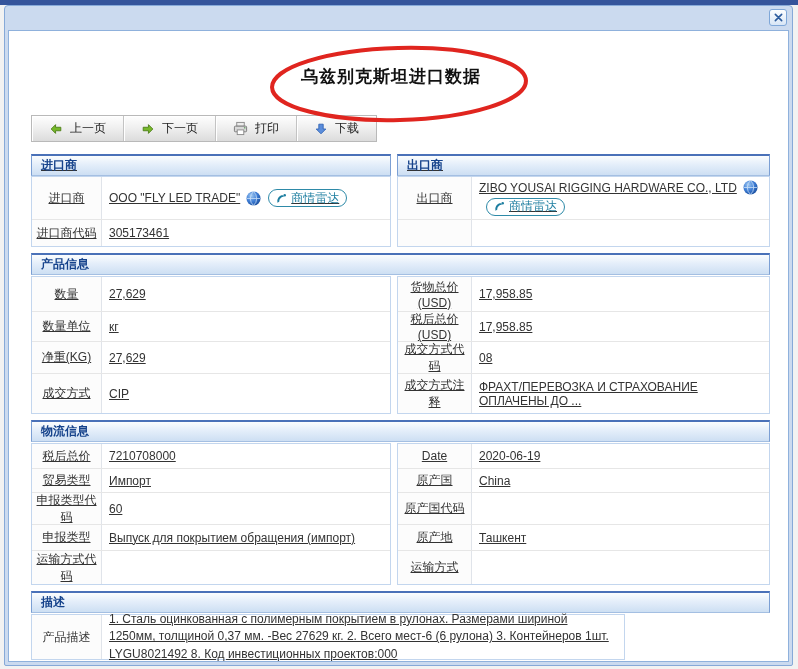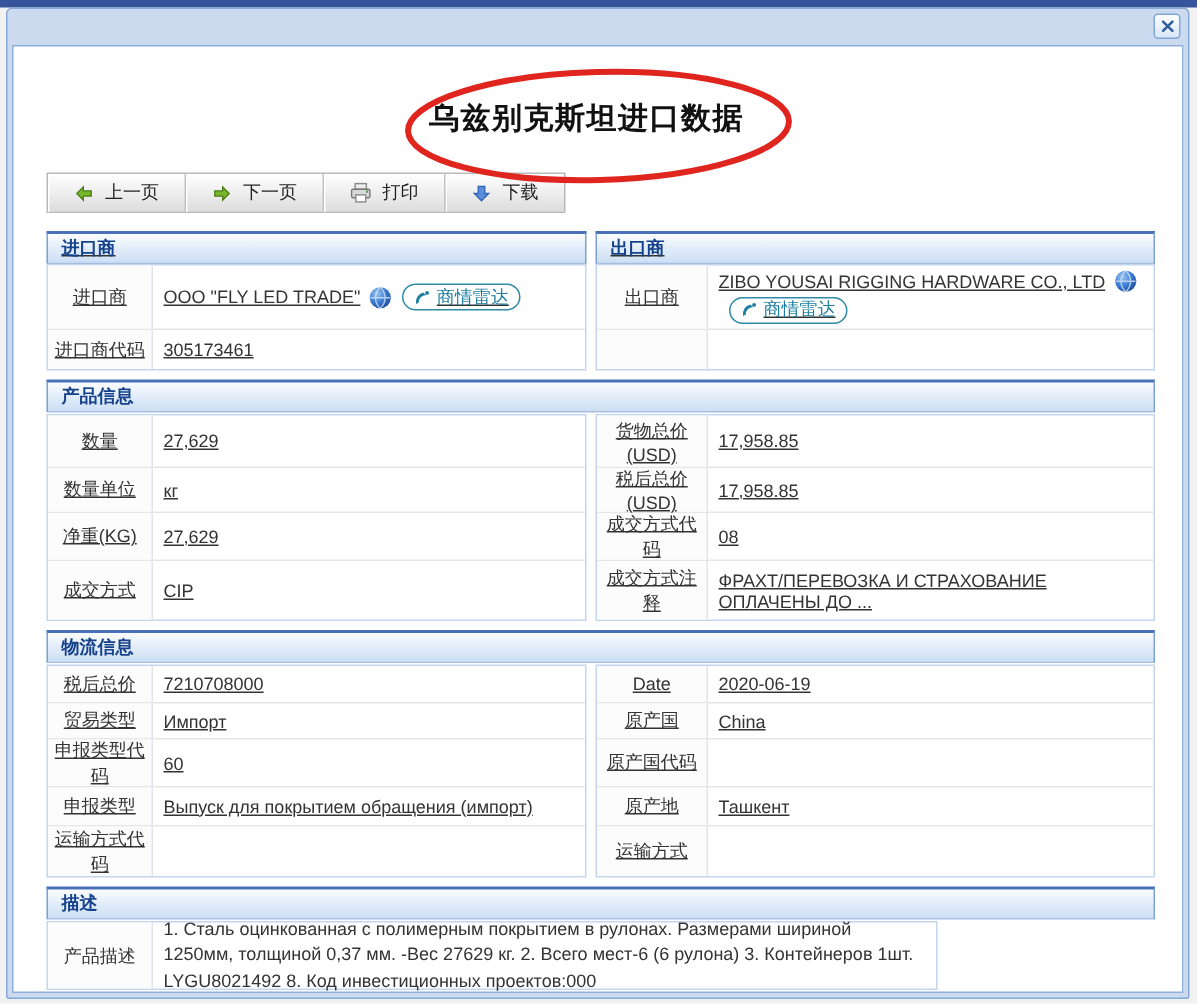--- a/index.html
+++ b/index.html
@@ -11,21 +11,21 @@
   .dialog { position:absolute; left:4px; top:5px; width:789px; height:661px;
     background:#cbdaef; border:1px solid #86a9d8; border-radius:4px 4px 2px 2px; }
   .close-btn { position:absolute; top:3px; right:5px; width:18px; height:17px;
     background:linear-gradient(#fdfeff,#d8e6f6); border:1px solid #7fa7d8; border-radius:3px;
     display:flex; align-items:center; justify-content:center; cursor:pointer; }
   .panel { position:absolute; left:3px; top:24px; right:3px; bottom:3px;
     background:#fff; border:1px solid #8fb1dc; overflow:hidden; }
 
   .titlewrap { position:relative; height:58px; margin-top:16px; }
   .page-title { position:absolute; left:0; right:15px; top:18px; text-align:center;
-    font-size:20px; font-weight:bold; color:#111; letter-spacing:1px; }
+    font-size:17px; font-weight:bold; color:#111; letter-spacing:1px; }
   .ellipse-svg { position:absolute; left:50%; top:-4px; transform:translateX(-50%) rotate(-1.5deg); }
 
   .toolbar { display:inline-flex; margin:10px 0 0 22px; height:27px;
     border:1px solid #b9b9b9; background:linear-gradient(#fefefe,#f0f0f0 45%,#dcdcdc); }
   .tb-btn { display:flex; align-items:center; gap:7px; padding:0 17px;
     border-right:1px solid #c3c3c3; box-shadow:inset 1px 1px 0 #fff; cursor:pointer; color:#222;justify-content:flex-end; }
   .tb-btn:last-child { border-right:none; }
 
   .content { margin-left:22px; width:739px; }
   .section { margin-top:6px; }
@@ -49,21 +49,21 @@
   .tvalue svg { flex:none; }
 
   
   .sec1 .trow:nth-child(1){height:42px} .sec1 .trow:nth-child(2){height:27px}
   .sec2 .trow:nth-child(1){height:34px} .sec2 .trow:nth-child(2){height:30px}
   .sec2 .trow:nth-child(3){height:32px} .sec2 .trow:nth-child(4){height:40px}
   .sec3 .trow:nth-child(1){height:24px} .sec3 .trow:nth-child(2){height:24px}
   .sec3 .trow:nth-child(3){height:32px} .sec3 .trow:nth-child(4){height:26px}
   .sec3 .trow:nth-child(5){height:34px}
   .sec4 .trow:nth-child(1){height:44px}
-  .sec4 .tvalue{line-height:1.45;}
+  .sec4 .tvalue{line-height:1.45;text-decoration:underline;}
 
   .globe { margin-left:6px; }
   .badge { display:inline-flex; align-items:center; gap:4px; height:18px;
     border:1px solid #2e8aa8; border-radius:10px; padding:0 7px; margin-left:7px;
     color:#1d7ea0; cursor:pointer; background:#fff; white-space:nowrap; }
 </style>
 </head>
 <body>
 
 <svg width="0" height="0" style="position:absolute">

